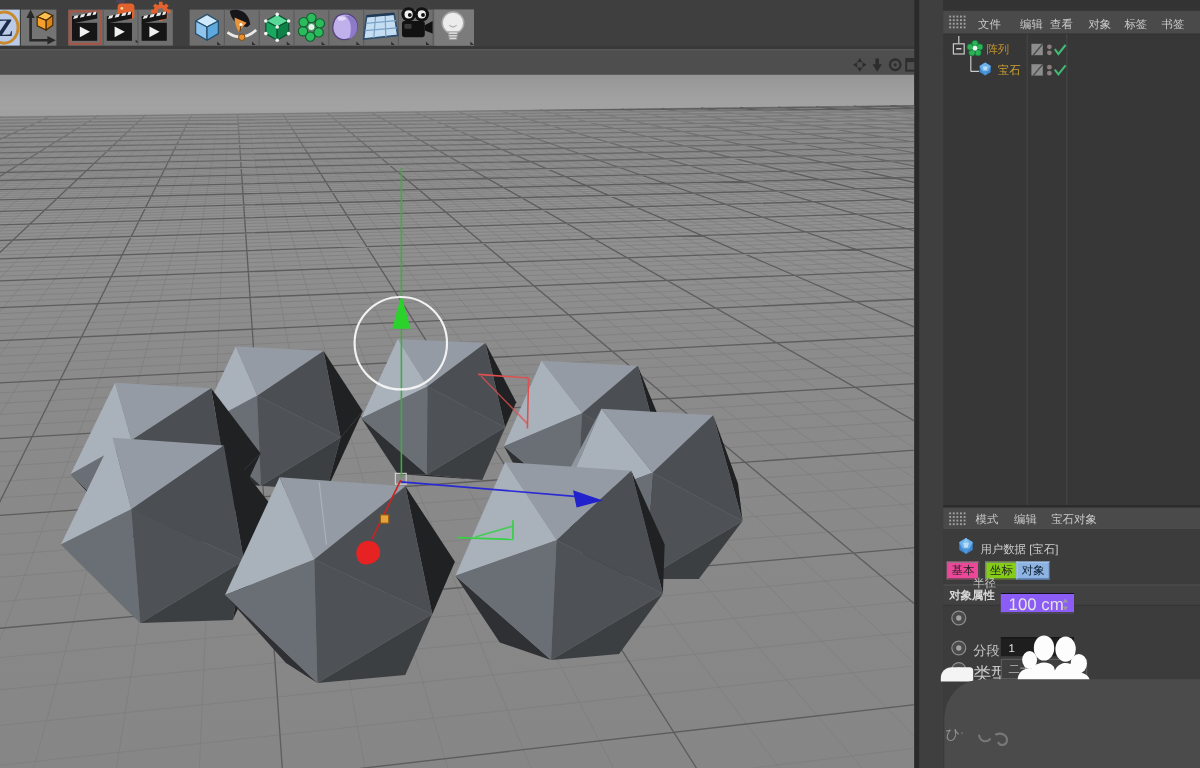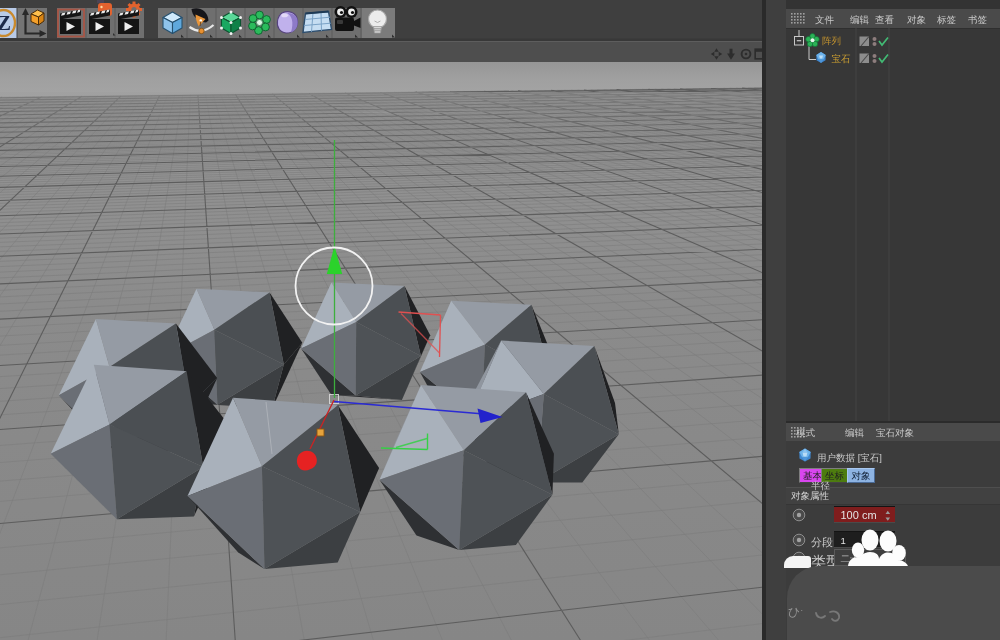--- a/index.html
+++ b/index.html
@@ -413,21 +413,21 @@
             <rect x="11" y="10" width="1.6" height="1.6"></rect>
             <rect x="14" y="10" width="1.6" height="1.6"></rect>
             <rect x="17" y="10" width="1.6" height="1.6"></rect>
     <rect x="5" y="13" width="1.6" height="1.6"></rect>
             <rect x="8" y="13" width="1.6" height="1.6"></rect>
             <rect x="11" y="13" width="1.6" height="1.6"></rect>
             <rect x="14" y="13" width="1.6" height="1.6"></rect>
             <rect x="17" y="13" width="1.6" height="1.6"></rect>
   </g>
         </svg>
-  <span class="cjk" style="left:10px;top:4px">模式</span>
+  <span class="cjk" style="left:27px;top:4px">模式</span>
   <span class="cjk" style="left:59px;top:4px">编辑</span>
   <span class="cjk" style="left:90px;top:4px">宝石对象</span>
 </div>
 <div class="abs" style="left:0;top:441px;width:234px;height:199px;background:#3c3c3c"></div>
 <svg class="abs" width="234" height="199" viewBox="0 0 234 199" style="left:0;top:441px">
 
   <g transform="translate(19,14)">
     <path d="M0 -6.6 L5.7 -3.1 L5.5 3.4 L0 6.6 L-5.5 3.4 L-5.7 -3.1 Z" fill="#3f87cf"></path>
     <path d="M0 -6.6 L5.7 -3.1 L2.9 2.3 L-2.9 2.3 L-5.7 -3.1 Z" fill="#6cb2ea"></path>
     <path d="M-2.9 2.3 L2.9 2.3 L0 6.6 Z" fill="#4f97da"></path>
@@ -441,29 +441,29 @@
     <circle cx="13" cy="117" r="5.8" fill="#4a4a4a"></circle>
   </g>
   <g fill="#a2a2a2">
     <circle cx="13" cy="74" r="2.2"></circle>
     <circle cx="13" cy="99" r="2.2"></circle>
     <circle cx="13" cy="117" r="2.2"></circle>
   </g>
 </svg>
 <div class="abs cjk" style="left:31px;top:452px;font-size:9.5px;color:#cdcdcd">用户数据 [宝石]</div>
 
-<div class="abs" style="left:13px;top:468px;width:25px;height:13px;background:#d946ef;border:1px solid #7e7e7e;border-right-color:#454545;border-bottom-color:#454545;color:#222;font-size:9.5px;text-align:center;line-height:13px">基本</div>
-<div class="abs" style="left:35px;top:468px;width:25px;height:13px;background:#4d7c0f;border:1px solid #7e7e7e;border-right-color:#454545;border-bottom-color:#454545;color:#222;font-size:9.5px;text-align:center;line-height:13px">坐标</div>
+<div class="abs" style="left:3px;top:468px;width:25px;height:13px;background:#ec4899;border:1px solid #7e7e7e;border-right-color:#454545;border-bottom-color:#454545;color:#222;font-size:9.5px;text-align:center;line-height:13px">基本</div>
+<div class="abs" style="left:35px;top:468px;width:25px;height:13px;background:#84cc16;border:1px solid #7e7e7e;border-right-color:#454545;border-bottom-color:#454545;color:#222;font-size:9.5px;text-align:center;line-height:13px">坐标</div>
 <div class="abs" style="left:61px;top:468px;width:26px;height:13px;background:#8db3e2;border:1px solid #a9c8ef;border-right-color:#4a6a96;border-bottom-color:#4a6a96;color:#0d1c30;font-size:9.5px;text-align:center;line-height:13px">对象</div>
 
 <div class="abs" style="left:0;top:487px;width:234px;height:16px;background:#414141;border-top:1px solid #4e4e4e;border-bottom:1px solid #363636"></div>
-<div class="abs cjk" style="left:5px;top:490px;font-size:9.5px;color:#d6d6d6;font-weight:normal">对象属性</div>
+<div class="abs cjk" style="left:5px;top:490px;font-size:9.5px;color:#d6d6d6;font-weight:bold">对象属性</div>
 
 <div class="abs cjk" style="left:25px;top:480px;font-size:9.5px;color:#c6c6c6">半径</div>
-<div class="abs" style="left:47.5px;top:506px;width:61px;height:17px;background:#7f1d1d;border-top:1px solid #141414;border-bottom:1px solid #4a4a4a;color:#e4e4e4;font-size:11px;line-height:17px;padding-left:7px;box-sizing:border-box">100 cm<svg width="8" height="14" style="position:absolute;right:3px;top:2px">
+<div class="abs" style="left:47.5px;top:494px;width:61px;height:17px;background:#8b5cf6;border-top:1px solid #141414;border-bottom:1px solid #4a4a4a;color:#e4e4e4;font-size:14px;line-height:17px;padding-left:7px;box-sizing:border-box">100 cm<svg width="8" height="14" style="position:absolute;right:3px;top:2px">
           <path d="M1.5 5 l2.3 -3.2 l2.3 3.2 Z M1.5 8.5 l2.3 3.2 l2.3 -3.2 Z" fill="#9a9a9a"></path>
         </svg></div>
 <div class="abs cjk" style="left:25px;top:535px;font-size:11px;color:#c6c6c6">分段</div>
 <div class="abs" style="left:47.5px;top:531px;width:61px;height:17px;background:#1e1e1e;border-top:1px solid #141414;border-bottom:1px solid #4a4a4a;color:#e4e4e4;font-size:9.5px;line-height:17px;padding-left:7px;box-sizing:border-box">1</div>
 <div class="abs cjk" style="left:25px;top:553px;font-size:15px;color:#c6c6c6">类型</div>
 <div class="abs cjk" style="left:47.5px;top:549px;width:72px;height:17px;background:#3e3e3e;border:1px solid #5a5a5a;color:#b8b8b8;font-size:9.5px;line-height:17px;padding-left:6px;box-sizing:border-box">二十面体</div>
 
 <div class="abs" style="left:-2px;top:556px;width:27px;height:12px;background:#f4f4f4;border-radius:9px 3px 0 0"></div>
 <svg class="abs" width="90" height="45" viewBox="0 0 90 45" style="left:60px;top:527px">
   <g fill="#fdfdfd">

